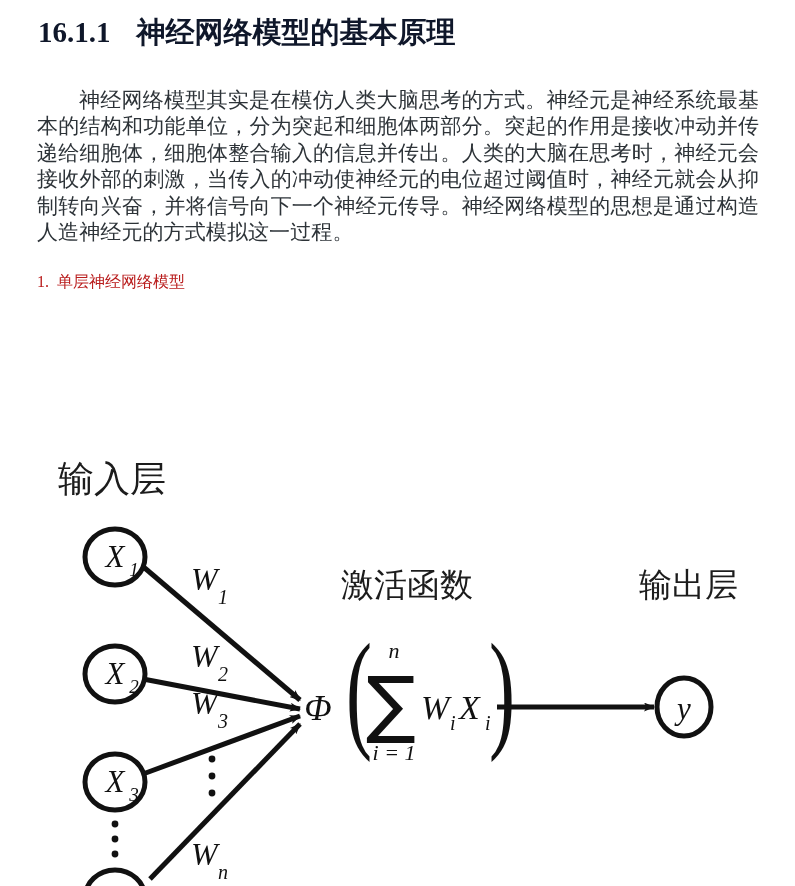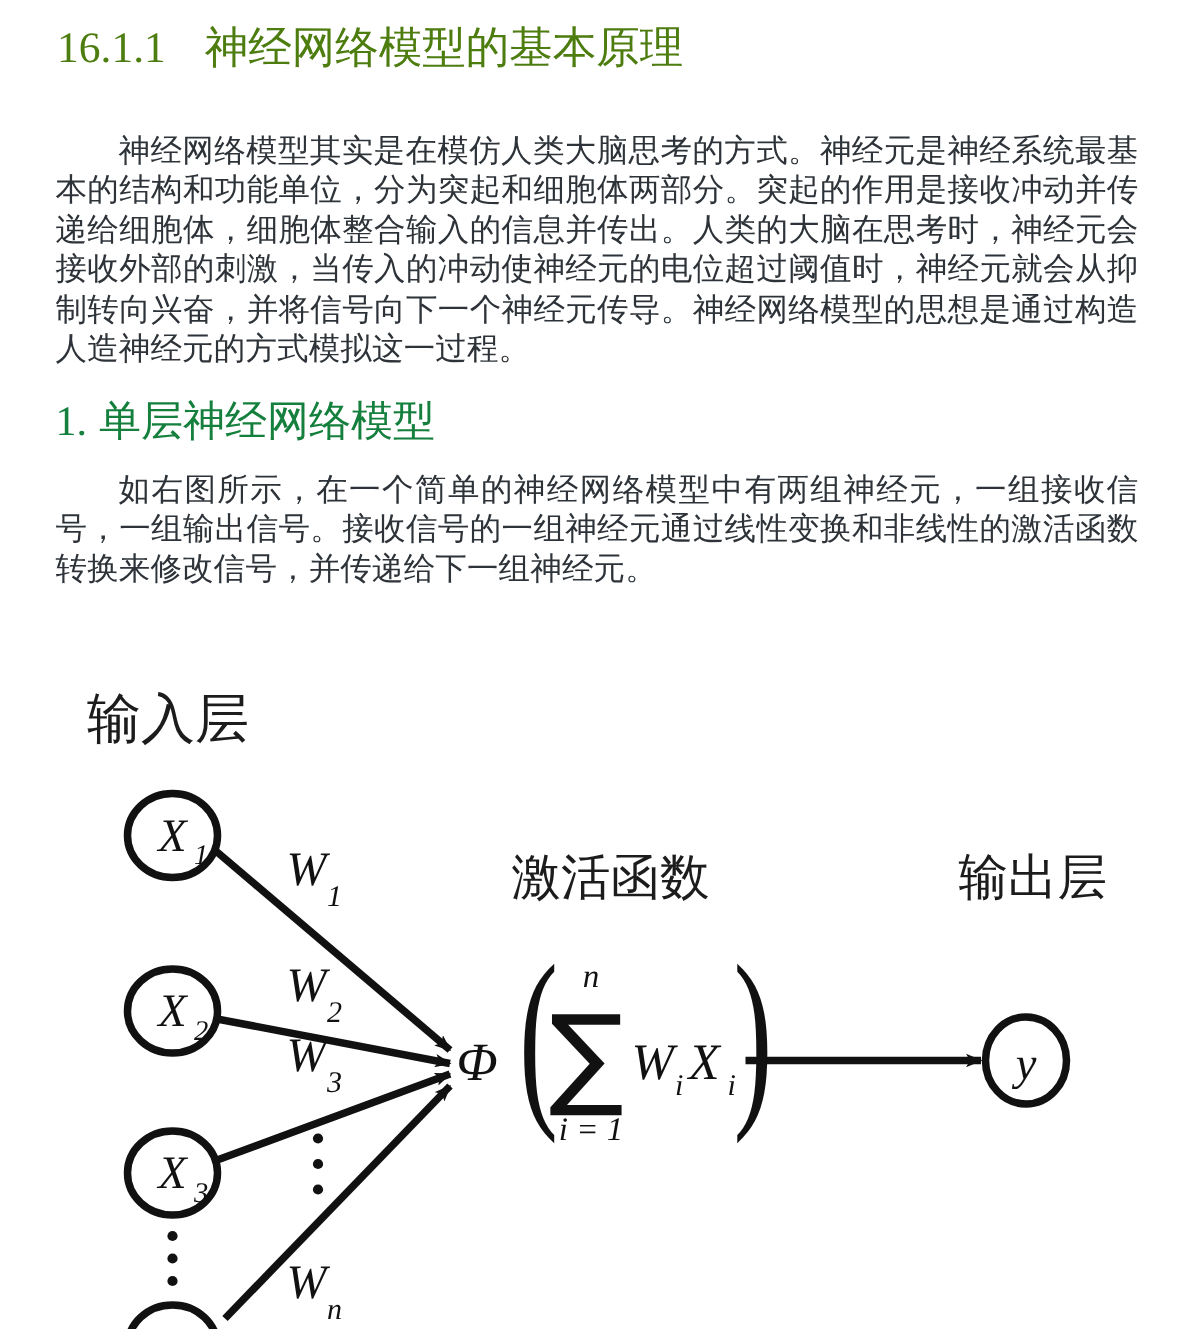--- a/index.html
+++ b/index.html
@@ -23,25 +23,25 @@
     width: 795px;
     height: 886px;
     background: #ffffff;
   }
 
   
   .section-heading {
     position: absolute;
     left: 38px;
     top: 14px;
-    color: #4d7c0f;
+    color: #0f172a;
     font-size: 29px;
     line-height: 36px;
     white-space: nowrap;
-    font-weight: 400;
+    font-weight: 700;
   }
   .section-heading .num {
     letter-spacing: 0px;
   }
   .section-heading .sp {
     display: inline-block;
     width: 26px;
   }
 
   
@@ -67,22 +67,22 @@
     left: 36px;
     top: 312px;
     width: 724px;
   }
 
   
   .sub-heading {
     position: absolute;
     left: 37px;
     top: 269px;
-    color: #15803d;
-    font-size: 28px;
+    color: #b91c1c;
+    font-size: 16px;
     line-height: 26px;
     white-space: nowrap;
   }
   .sub-heading .sh-num { margin-right: 8px; }
 
   
   .figure {
     position: absolute;
     left: 0px;
     top: 424px;
@@ -104,23 +104,20 @@
   </div>
 
   <div class="para" id="para-1">
     <p>神经网络模型其实是在模仿人类大脑思考的方式。神经元是神经系统最基本的结构和功能单位，分为突起和细胞体两部分。突起的作用是接收冲动并传递给细胞体，细胞体整合输入的信息并传出。人类的大脑在思考时，神经元会接收外部的刺激，当传入的冲动使神经元的电位超过阈值时，神经元就会从抑制转向兴奋，并将信号向下一个神经元传导。神经网络模型的思想是通过构造人造神经元的方式模拟这一过程。</p>
   </div>
 
   <div class="sub-heading">
     <span class="sh-num">1.</span><span>单层神经网络模型</span>
   </div>
 
-  <div class="para" id="para-2">
-    <p>如右图所示，在一个简单的神经网络模型中有两组神经元，一组接收信号，一组输出信号。接收信号的一组神经元通过线性变换和非线性的激活函数转换来修改信号，并传递给下一组神经元。</p>
-  </div>
 
   <div class="figure">
     <svg width="795" height="462" viewBox="0 0 795 462" xmlns="http://www.w3.org/2000/svg">
       <defs>
         <marker id="arrowhead" markerWidth="11" markerHeight="9" refX="10" refY="4.5" orient="auto" markerUnits="userSpaceOnUse">
           <path d="M0,0 L11,4.5 L0,9 L2.6,4.5 Z" fill="#111111"></path>
         </marker>
       </defs>
 
       <text x="58" y="67" class="fig-cjk" font-family="'Liberation Sans', 'DejaVu Sans', sans-serif" font-size="36" fill="#1c1c1c">输入层</text>

